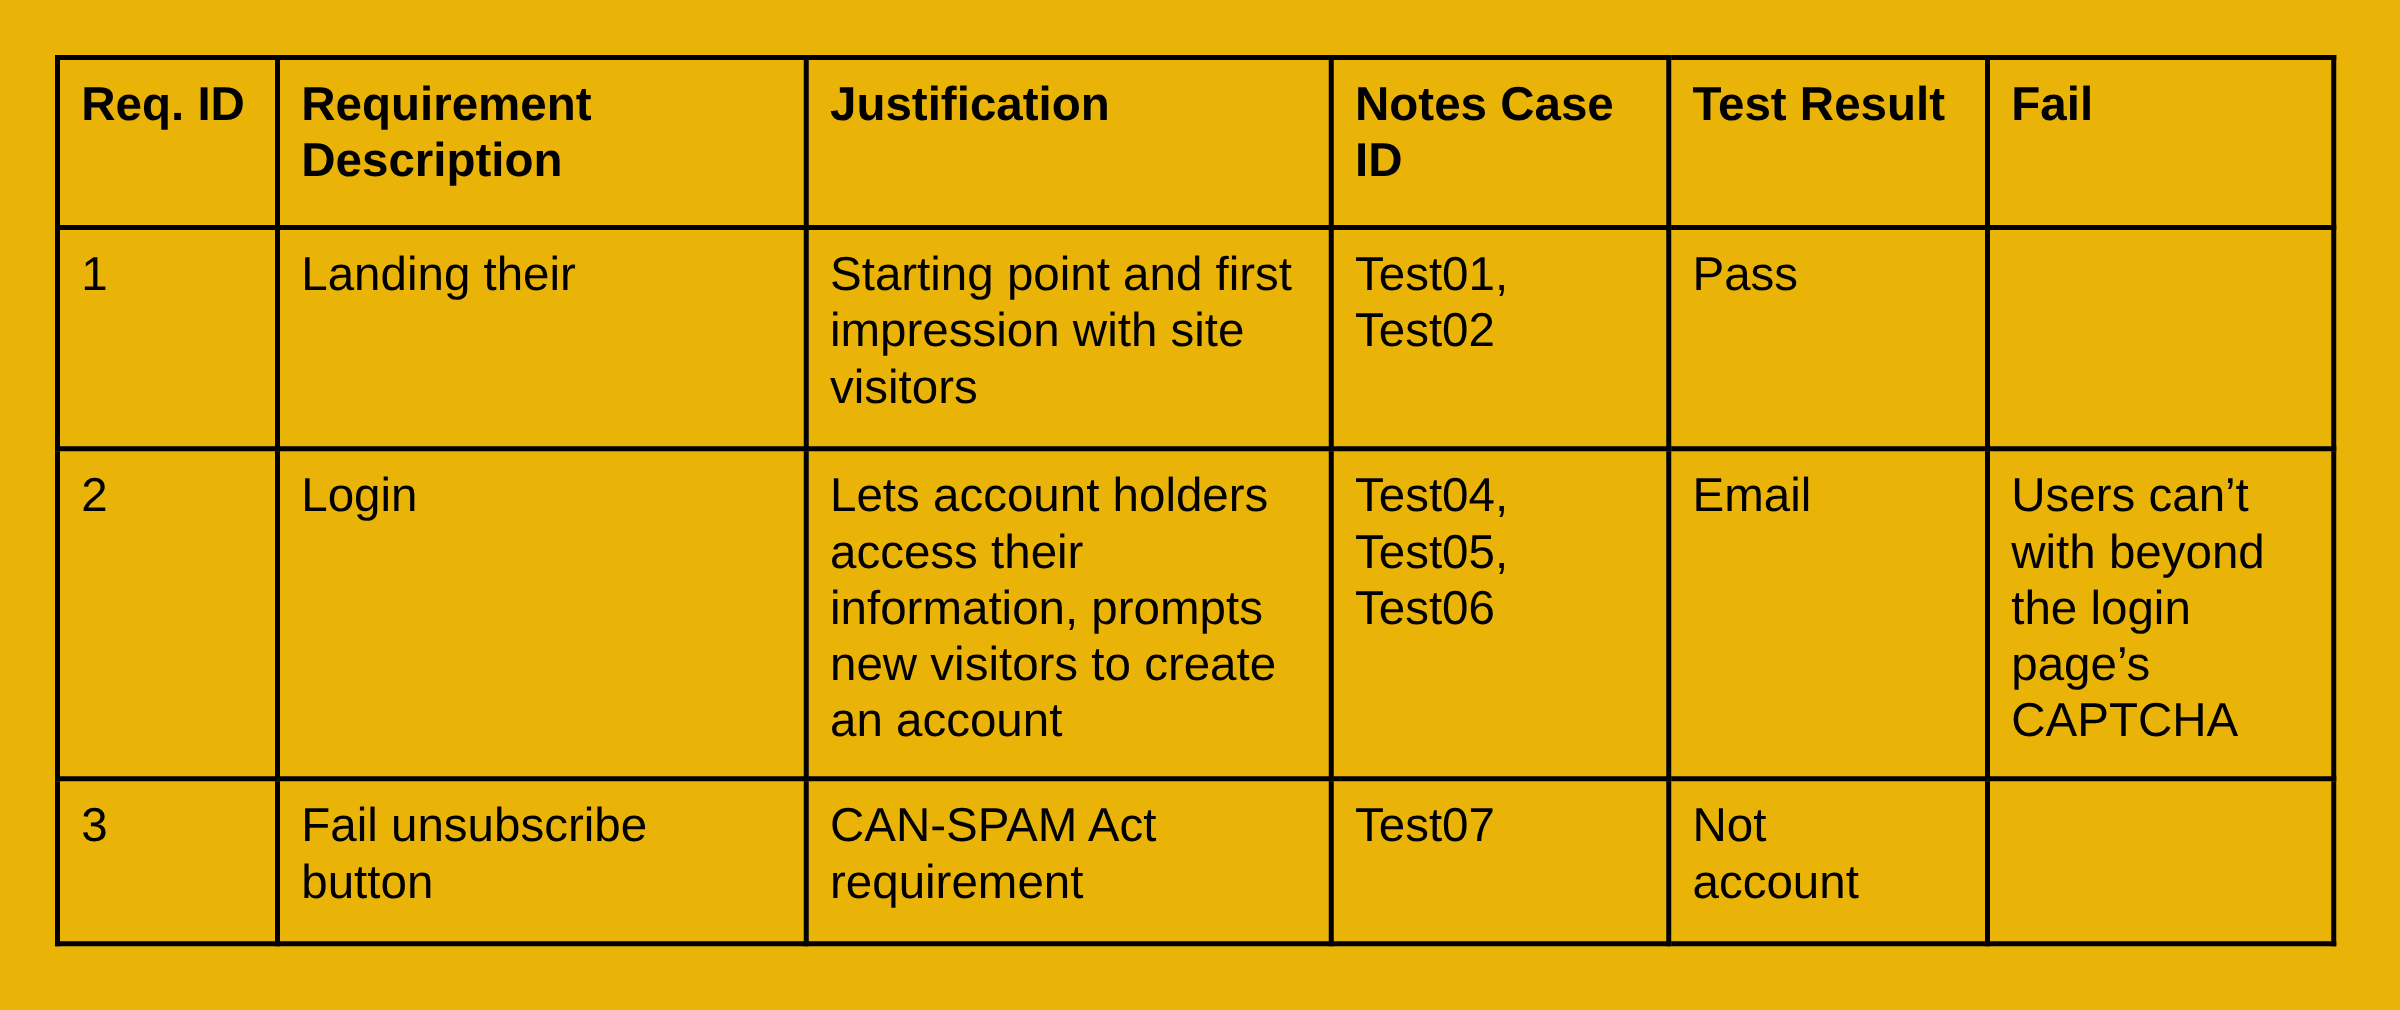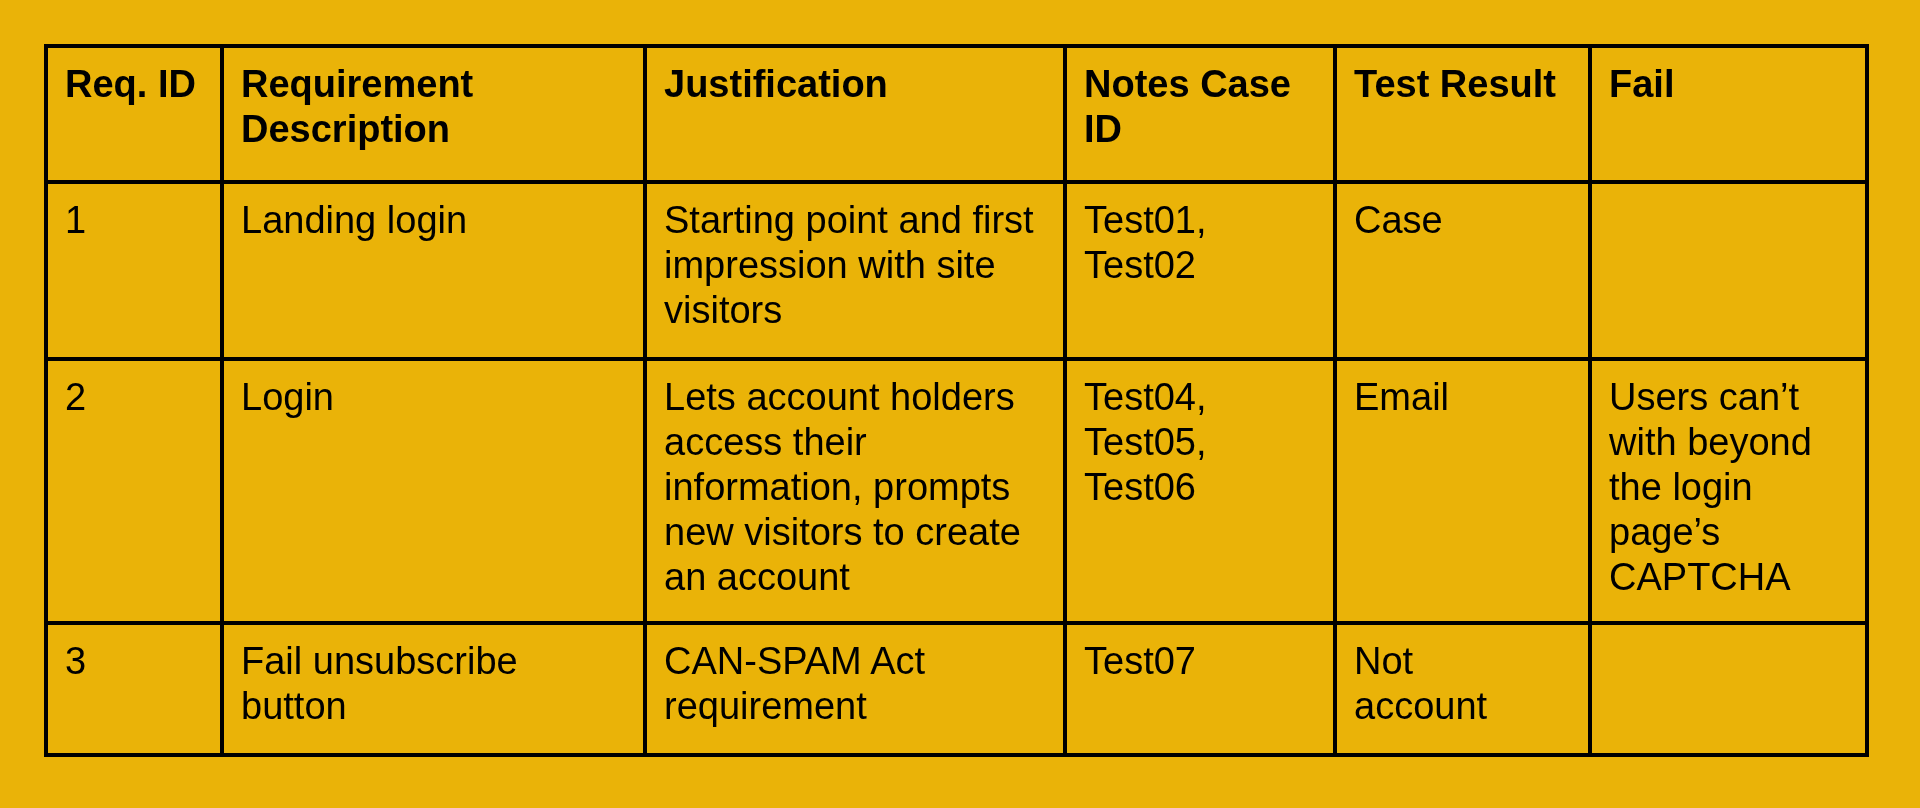--- a/index.html
+++ b/index.html
@@ -63,27 +63,27 @@
         <th>Justification</th>
         <th>Notes Case
 ID</th>
         <th>Test Result</th>
         <th>Fail</th>
       </tr>
     </thead>
     <tbody>
       <tr class="row-1">
         <td>1</td>
-        <td>Landing login</td>
+        <td>Landing their</td>
         <td>Starting point and first
 impression with site
 visitors</td>
         <td>Test01,
 Test02</td>
-        <td>Case</td>
+        <td>Pass</td>
         <td></td>
       </tr>
       <tr class="row-2">
         <td>2</td>
         <td>Login</td>
         <td>Lets account holders
 access their
 information, prompts
 new visitors to create
 an account</td>

